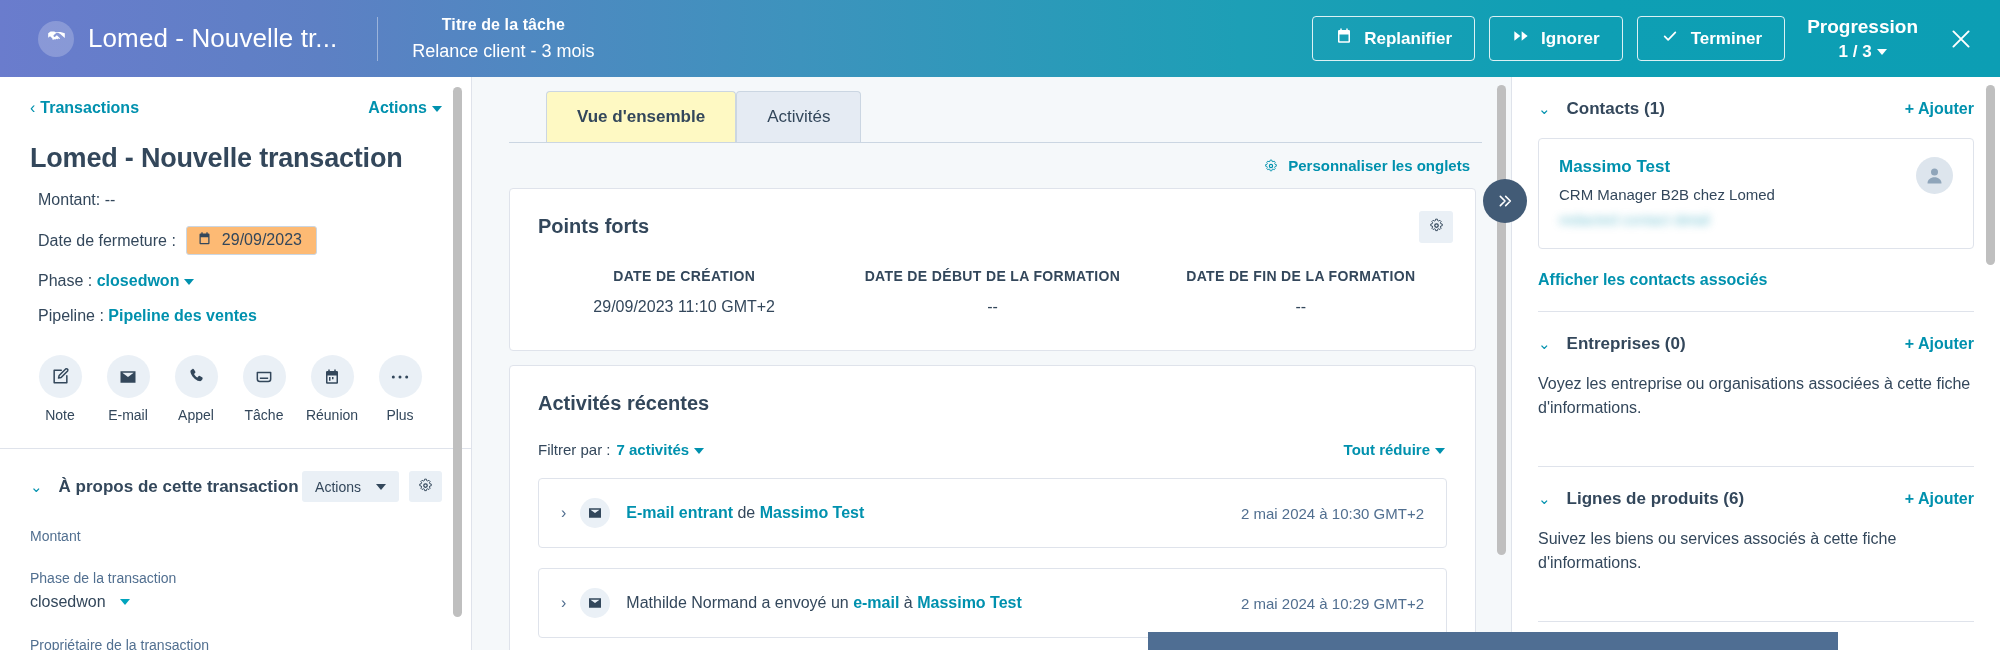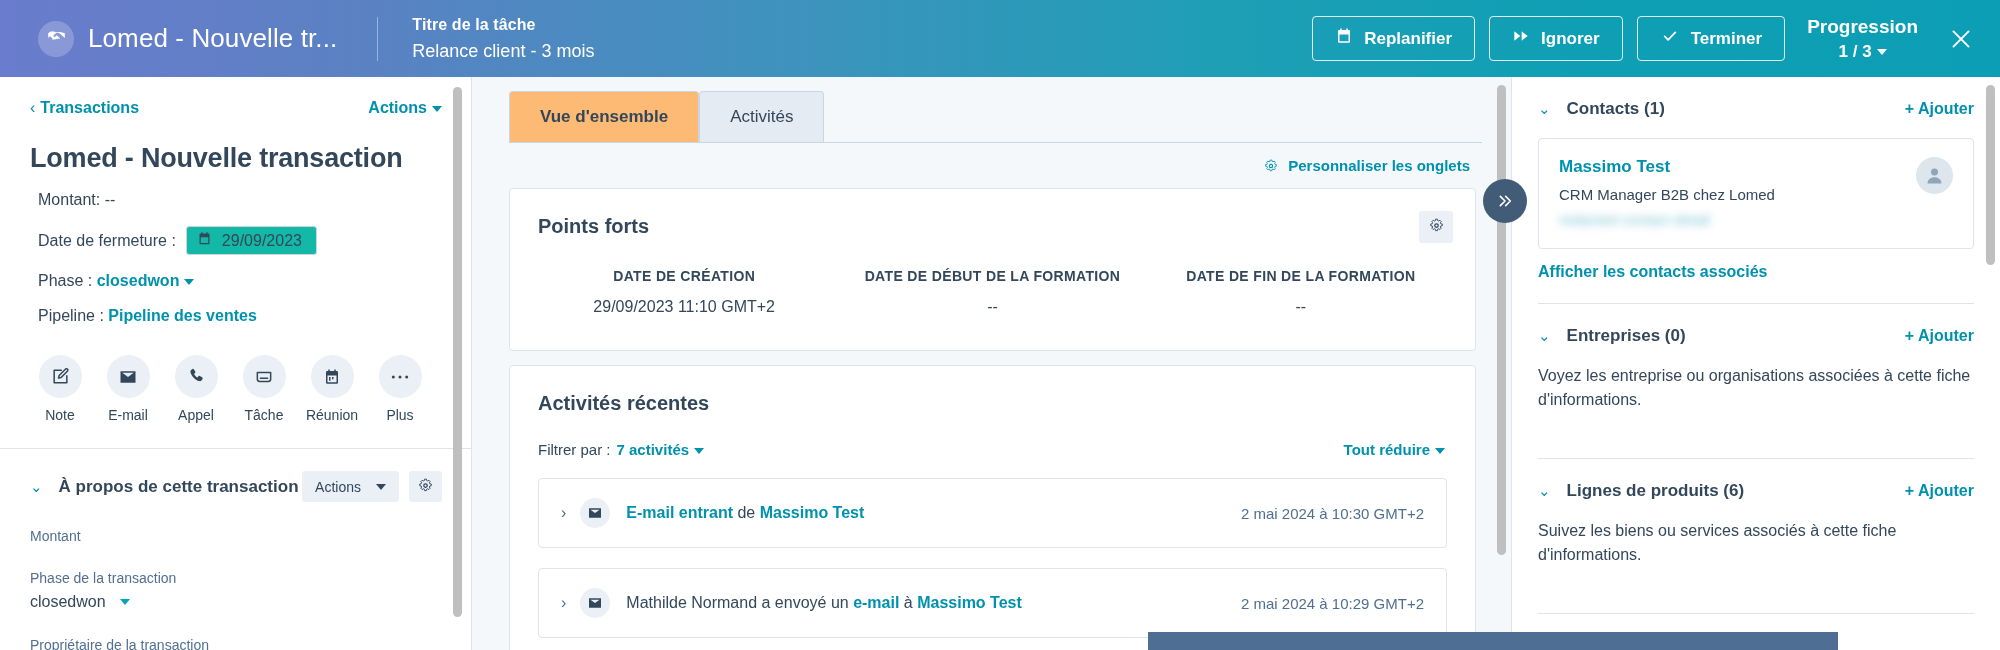--- a/index.html
+++ b/index.html
@@ -18,21 +18,21 @@
   }
   .tb-left { display: flex; align-items: center; padding-left: 38px; }
   .deal-avatar {
     width: 36px; height: 36px; border-radius: 50%;
     background: rgba(255,255,255,0.22);
     display: flex; align-items: center; justify-content: center;
     margin-right: 14px; flex: none;
   }
   .deal-title { font-size: 26px; font-weight: 400; letter-spacing: .1px; white-space: nowrap; }
   .tb-divider { width: 1px; height: 44px; background: rgba(255,255,255,0.40); margin: 0 34px 0 40px; }
-  .task-block { line-height: 1.35; }
+  .task-block { line-height: 1.35; text-align: center; }
   .task-label { font-size: 16px; font-weight: 700; letter-spacing: .1px; }
   .task-value { font-size: 18px; font-weight: 400; margin-top: 4px; }
   .tb-right { margin-left: auto; display: flex; align-items: center; padding-right: 26px; }
   .tb-btn {
     border: 1px solid rgba(255,255,255,0.85);
     border-radius: 4px; background: transparent; color: #fff;
     font-size: 17px; font-weight: 700; font-family: inherit;
     padding: 0 22px; height: 45px; margin-left: 14px;
     display: inline-flex; align-items: center; gap: 11px; cursor: pointer;
     white-space: nowrap;
@@ -55,23 +55,23 @@
   .lp-inner { padding: 0 30px; width: 472px; }
   .lp-top { display: flex; align-items: center; justify-content: space-between; padding-top: 22px; }
   .crumb { color: #0091ae; font-size: 16px; font-weight: 700; cursor: pointer; }
   .crumb .chev { font-weight: 400; margin-right: 5px; }
   .actions-link { color: #0091ae; font-size: 16px; font-weight: 700; cursor: pointer; }
   .lp-title { font-size: 27px; font-weight: 700; color: #33475b; margin-top: 26px; letter-spacing: -.2px; }
   .lp-row { font-size: 16px; color: #33475b; margin-top: 17px; display: flex; align-items: center; }
   .lp-row .lbl { color: #33475b; margin-left: 8px; }
   .lp-row .lnk { color: #0091ae; font-weight: 700; cursor: pointer; }
   .date-box {
-    border: 1px solid #cbd6e2; border-radius: 3px; background: #14b8a6;
+    border: 1px solid #cbd6e2; border-radius: 3px; background: #fdba74;
     padding: 4px 14px 4px 10px; margin-left: 10px; font-size: 16px; color: #33475b;
-    display: inline-flex; align-items: center; gap: 10px; cursor: text;
+    display: inline-flex; align-items: flex-start; gap: 10px; cursor: text;
   }
   .action-icons { display: flex; gap: 8px; margin-top: 30px; }
   .ai-item { width: 60px; text-align: center; cursor: pointer; }
   .ai-circle {
     width: 43px; height: 43px; border-radius: 50%; background: #eaf0f6;
     display: flex; align-items: center; justify-content: center; margin: 0 auto;
   }
   .ai-label { font-size: 14px; color: #33475b; margin-top: 9px; }
   .lp-sep { height: 1px; background: #dfe3eb; margin: 25px -30px 0; }
   .about-row { display: flex; align-items: center; margin-top: 22px; }
@@ -96,22 +96,22 @@
   .center-panel {
     position: absolute; left: 473px; top: 0; width: 1037px; height: 573px;
     background: #f5f8fa; overflow: hidden;
   }
   .tabs { display: flex; padding: 14px 0 0 36px; }
   .tab {
     font-size: 17px; padding: 15px 30px; cursor: pointer;
     border: 1px solid transparent; border-bottom: none; color: #33475b;
   }
   .tab.active {
-    background: #fdba74; color: #33475b; font-weight: 700;
-    border-color: #cbd6e2; border-radius: 4px 4px 0 0;
+    background: #fef9c3; color: #33475b; font-weight: 700;
+    border-color: #cbd6e2; border-radius: 4px 4px 0 0; margin-left: 37px;
   }
   .tab.inactive { background: #e5ebf3; border-color: #cbd6e2; border-radius: 4px 4px 0 0; color: #33475b; }
   .tab-rule { height: 1px; background: #cbd6e2; margin: 0 28px 0 36px; }
   .customize {
     text-align: right; color: #0091ae; font-size: 15px; font-weight: 700;
     padding: 14px 40px 0 0; cursor: pointer;
   }
   .card {
     background: #fff; border: 1px solid #dfe3eb; border-radius: 4px;
     margin: 14px 34px 0 36px; position: relative;
@@ -160,21 +160,21 @@
     border: 1px solid #dfe3eb; border-radius: 4px; margin-top: 19px;
     padding: 18px 20px 20px; display: flex; position: relative; overflow: hidden; min-height: 104px;
   }
   .cc-name { font-size: 17px; font-weight: 700; color: #0091ae; cursor: pointer; }
   .cc-sub { font-size: 15px; color: #33475b; margin-top: 9px; }
   .cc-redact { font-size: 15px; color: #0091ae; margin-top: 8px; filter: blur(4px); opacity: .55; }
   .cc-avatar {
     margin-left: auto; width: 37px; height: 37px; border-radius: 50%;
     background: #dde5ed; display: flex; align-items: center; justify-content: center; flex: none;
   }
-  .rp-link { color: #0091ae; font-size: 16px; font-weight: 700; margin-top: 14px; cursor: pointer; display: inline-block; }
+  .rp-link { color: #0091ae; font-size: 16px; font-weight: 700; margin-top: 22px; cursor: pointer; display: inline-block; }
   .rp-divider { height: 1px; background: #dfe3eb; margin-top: 22px; }
   .rp-desc { font-size: 16px; color: #33475b; line-height: 1.5; margin-top: 18px; padding-bottom: 24px; }
   .rp-scroll {
     position: absolute; right: 5px; top: 8px; width: 9px; height: 180px;
     background: #bfbfbf; border-radius: 5px;
   }
   .collapse-toggle {
     position: absolute; left: 1483px; top: 102px; width: 44px; height: 44px;
     border-radius: 50%; background: #425b76; color: #fff;
     display: flex; align-items: center; justify-content: center; cursor: pointer;

